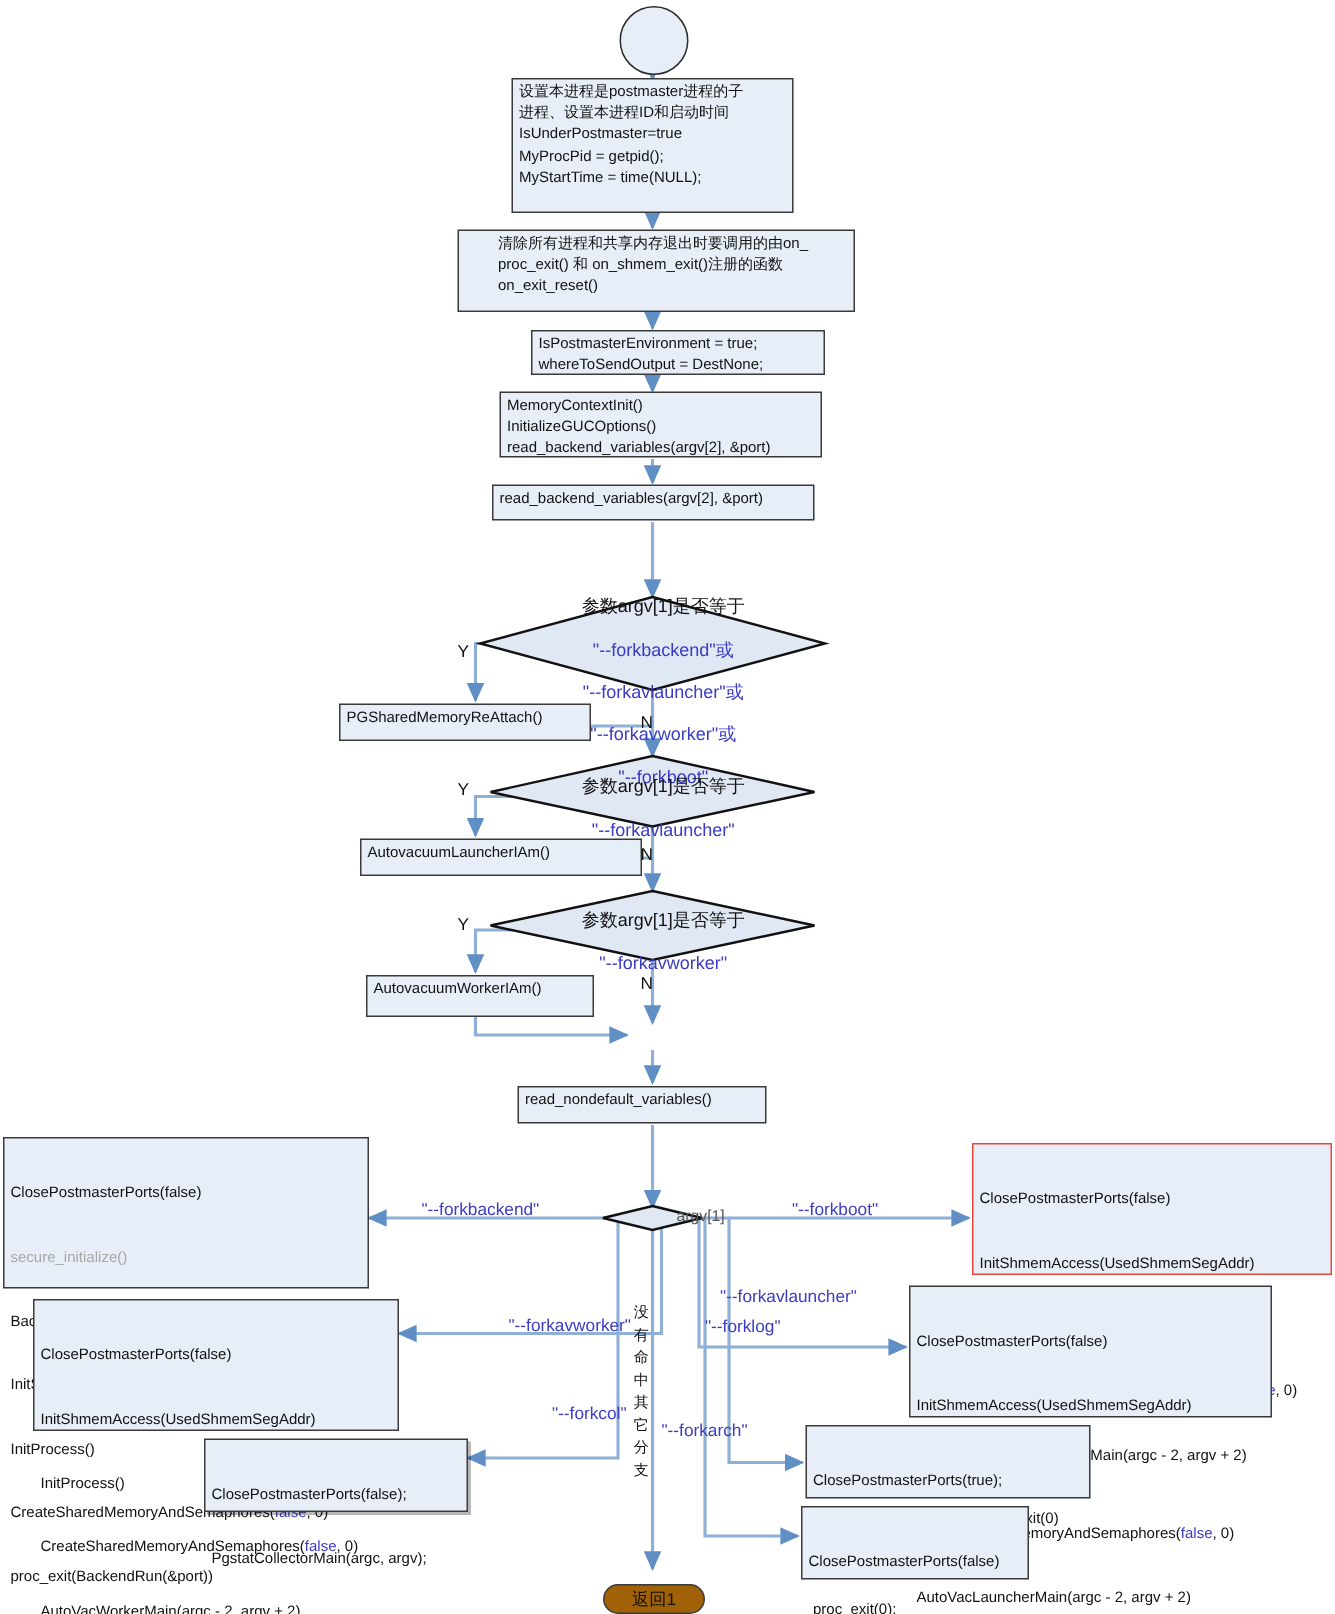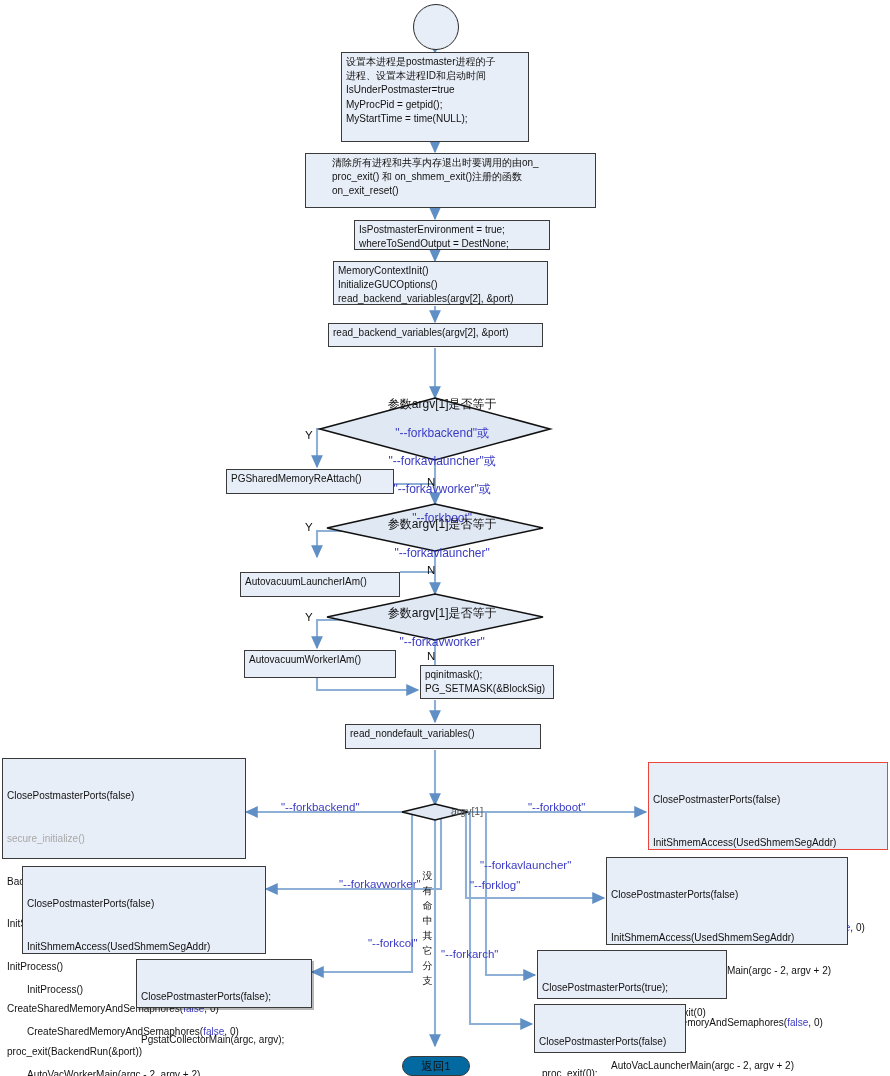--- a/index.html
+++ b/index.html
@@ -40,21 +40,21 @@
     width: 44px; height: 44px;
     border-radius: 50%;
     background: #e8eef7;
     border: 1.6px solid #2b2b2b;
     z-index: 3;
   }
   .terminal {
     position: absolute;
     border: 1.4px solid #3a3a3a;
     border-radius: 14px;
-    background: #0369a1;
+    background: #a16207;
     font-size: 11.5px;
     text-align: center;
     color: #111;
     z-index: 3;
     display: flex; align-items: center; justify-content: center;
   }
   .diamond-label {
     position: absolute;
     z-index: 4;
     font-size: 12px;
@@ -163,43 +163,41 @@
   </svg>
 
   <div class="start-circle" style="left:413px; top:4px;"></div>
 
   <div class="node" style="left:341px; top:52px; width:188px; height:90px;">设置本进程是postmaster进程的子
 进程、设置本进程ID和启动时间
 IsUnderPostmaster=true
 MyProcPid = getpid();
 MyStartTime = time(NULL);</div>
 
-  <div class="node" style="left:305px; top:153px; width:291px; height:55px;padding-left:26px;">清除所有进程和共享内存退出时要调用的由on_
+  <div class="node" style="left:305px; top:153px; width:265px; height:55px;padding-left:26px;">清除所有进程和共享内存退出时要调用的由on_
 proc_exit() 和 on_shmem_exit()注册的函数
 on_exit_reset()</div>
 
   <div class="node" style="left:354px; top:220px; width:196px; height:30px; overflow:hidden;">IsPostmasterEnvironment = true;
 whereToSendOutput = DestNone;</div>
 
   <div class="node" style="left:333px; top:261px; width:215px; height:44px; overflow:hidden;">MemoryContextInit()
 InitializeGUCOptions()
 read_backend_variables(argv[2], &amp;port)</div>
 
   <div class="node" style="left:328px; top:323px; width:215px; height:24px;">read_backend_variables(argv[2], &amp;port)</div>
 
   <div class="node" style="left:226px; top:469px; width:168px; height:25px;">PGSharedMemoryReAttach()</div>
 
-  <div class="node" style="left:240px; top:572px; width:160px; height:25px;">AutovacuumLauncherIAm()</div>
+  <div class="node" style="left:240px; top:559px; width:188px; height:25px;">AutovacuumLauncherIAm()</div>
 
   <div class="node" style="left:244px; top:650px; width:152px; height:28px;">AutovacuumWorkerIAm()</div>
 
-  <div class="node" style="left:420px; top:665px; width:134px; height:34px;">pqinitmask();
-PG_SETMASK(&amp;BlockSig)</div>
-
-  <div class="node" style="left:345px; top:724px; width:196px; height:25px;">read_nondefault_variables()</div>
+
+  <div class="node" style="left:345px; top:724px; width:166px; height:25px;">read_nondefault_variables()</div>
 
   <svg class="wires" style="z-index:2;" viewBox="0 0 890 1076">
     <g fill="#e0e8f4" stroke="#111" stroke-width="1.6">
       <polygon points="435,398 550,429 435,460 320,429"></polygon>
       <polygon points="435,504 543,528 435,551 327,528"></polygon>
       <polygon points="435,594 543,617 435,640 327,617"></polygon>
       <polygon points="435,804 468,812 435,820 402,812"></polygon>
     </g>
   </svg>
 

